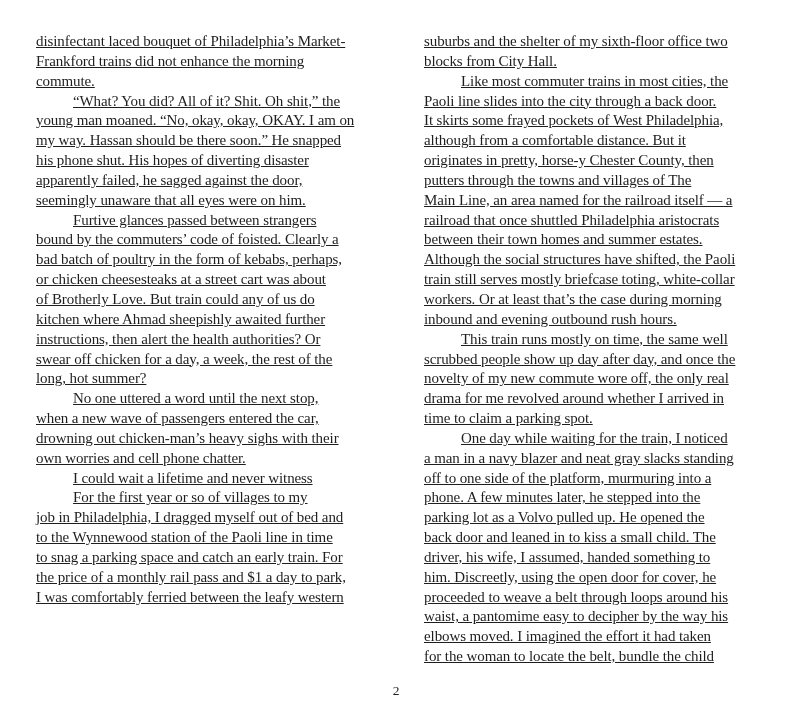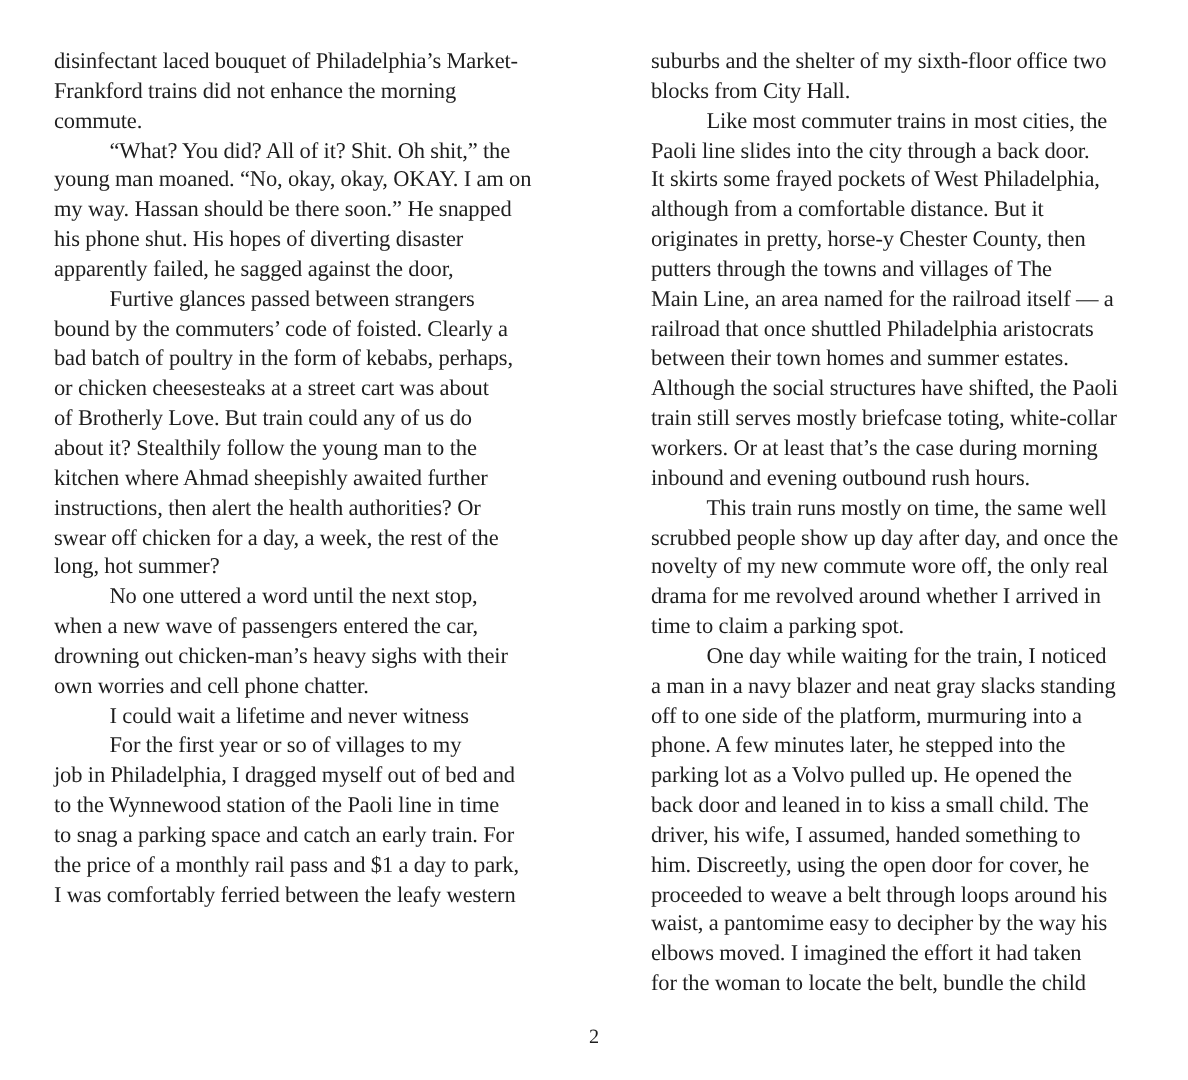--- a/index.html
+++ b/index.html
@@ -14,21 +14,22 @@
     background: #ffffff;
     font-family: "Liberation Serif", "DejaVu Serif", serif;
     color: #1e1e1e;
     overflow: hidden;
   }
   .columns {
     position: absolute;
     top: 32px;
     left: 36px;
     display: flex;
-    gap: 42px;
+    gap: 32px;
+    text-decoration: underline;
   }
   .col {
     width: 356px;
   }
   .line {
     font-size: 15px;
     line-height: 19.85px;
     white-space: nowrap;
     letter-spacing: -0.1px;
   }
@@ -52,26 +53,26 @@
   <div class="columns">
     <div class="col" id="col-0">
         <div class="line">disinfectant laced bouquet of Philadelphia’s Market-</div>
         <div class="line">Frankford trains did not enhance the morning</div>
         <div class="line">commute.</div>
         <div class="line indent">“What? You did? All of it? Shit. Oh shit,” the</div>
         <div class="line">young man moaned. “No, okay, okay, OKAY. I am on</div>
         <div class="line">my way. Hassan should be there soon.” He snapped</div>
         <div class="line">his phone shut. His hopes of diverting disaster</div>
         <div class="line">apparently failed, he sagged against the door,</div>
+        <div class="line">seemingly unaware that all eyes were on him.</div>
         <div class="line indent">Furtive glances passed between strangers</div>
         <div class="line">bound by the commuters’ code of foisted. Clearly a</div>
         <div class="line">bad batch of poultry in the form of kebabs, perhaps,</div>
         <div class="line">or chicken cheesesteaks at a street cart was about</div>
         <div class="line">of Brotherly Love. But train could any of us do</div>
-        <div class="line">about it? Stealthily follow the young man to the</div>
         <div class="line">kitchen where Ahmad sheepishly awaited further</div>
         <div class="line">instructions, then alert the health authorities? Or</div>
         <div class="line">swear off chicken for a day, a week, the rest of the</div>
         <div class="line">long, hot summer?</div>
         <div class="line indent">No one uttered a word until the next stop,</div>
         <div class="line">when a new wave of passengers entered the car,</div>
         <div class="line">drowning out chicken-man’s heavy sighs with their</div>
         <div class="line">own worries and cell phone chatter.</div>
         <div class="line indent">I could wait a lifetime and never witness</div>
         <div class="line indent">For the first year or so of villages to my</div>

